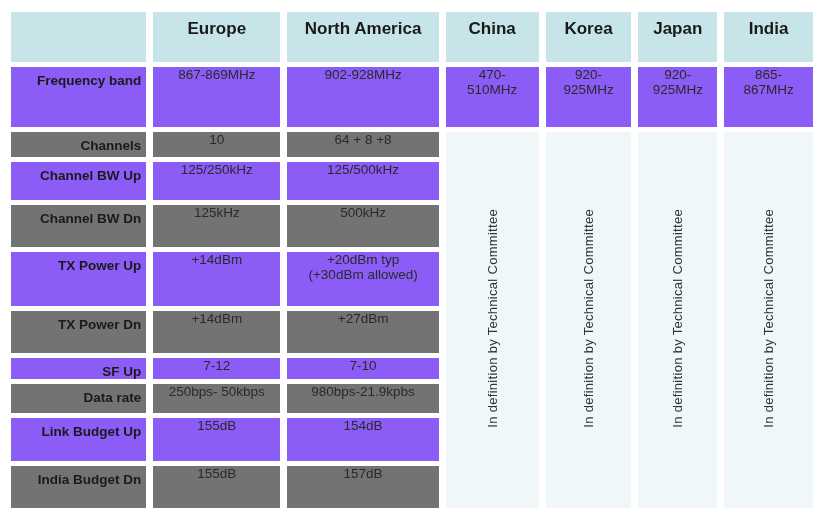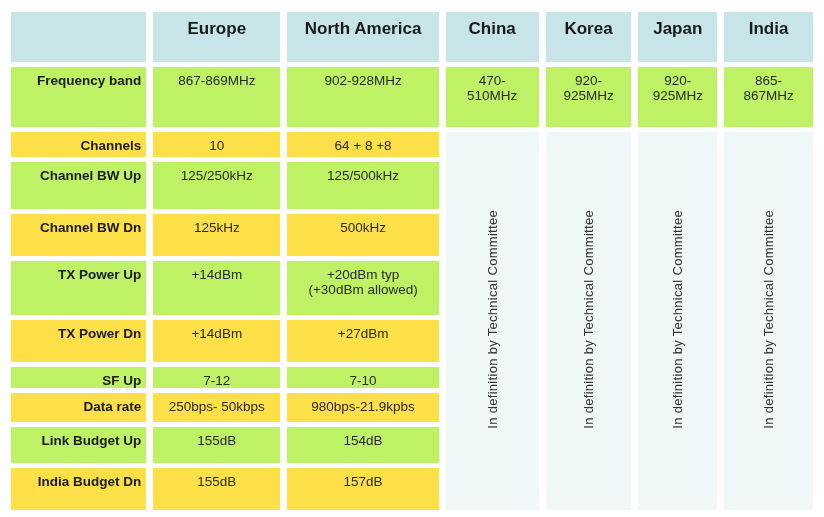--- a/index.html
+++ b/index.html
@@ -40,53 +40,52 @@
   td.lbl {
     font-size: 13.5px;
     font-weight: bold;
     text-align: right;
     padding: 6px 5px 0 0;
     color: #1a1a1a;
   }
   td.val {
     font-size: 13.5px;
     text-align: center;
-    padding-top: 6px;
     white-space: pre-line;
     color: #2a2a2a;
   }
 
-  tr.tint  td { background: #bef264; }
-  tr.plain td { background: #fde047; }
+  tr.tint  td { background: #8b5cf6; }
+  tr.plain td { background: #737373; }
 
   td.merged {
     background: #f0f7f9 !important;
     vertical-align: middle;
     text-align: center;
   }
   .vtext {
     display: inline-block;
     writing-mode: vertical-rl;
     transform: rotate(180deg);
     font-size: 13px;
     color: #333333;
     white-space: nowrap;
     letter-spacing: 0.3px;
   }
 
   
   tr.r-freq  td { height: 60px; }
   tr.r-chan  td { height: 25px; }
-  tr.r-bwup  td { height: 47px; }
+  tr.r-bwup  td { height: 38px; }
   tr.r-bwdn  td { height: 42px; }
   tr.r-txup  td { height: 54px; margin-top: 32px; }
   tr.r-txdn  td { height: 42px; margin-top: 28px; }
   tr.r-sfup  td { height: 21px; }
   tr.r-rate  td { height: 29px; }
-  tr.r-lbup  td { height: 36px; }
+  tr.r-lbup  td { height: 43px; }
   tr.r-lbdn  td { height: 42px; }
 </style>
 </head>
 <body>
 
 <table class="params">
   <colgroup>
     <col class="c-label">
       <col class="c-eu">
       <col class="c-na">

